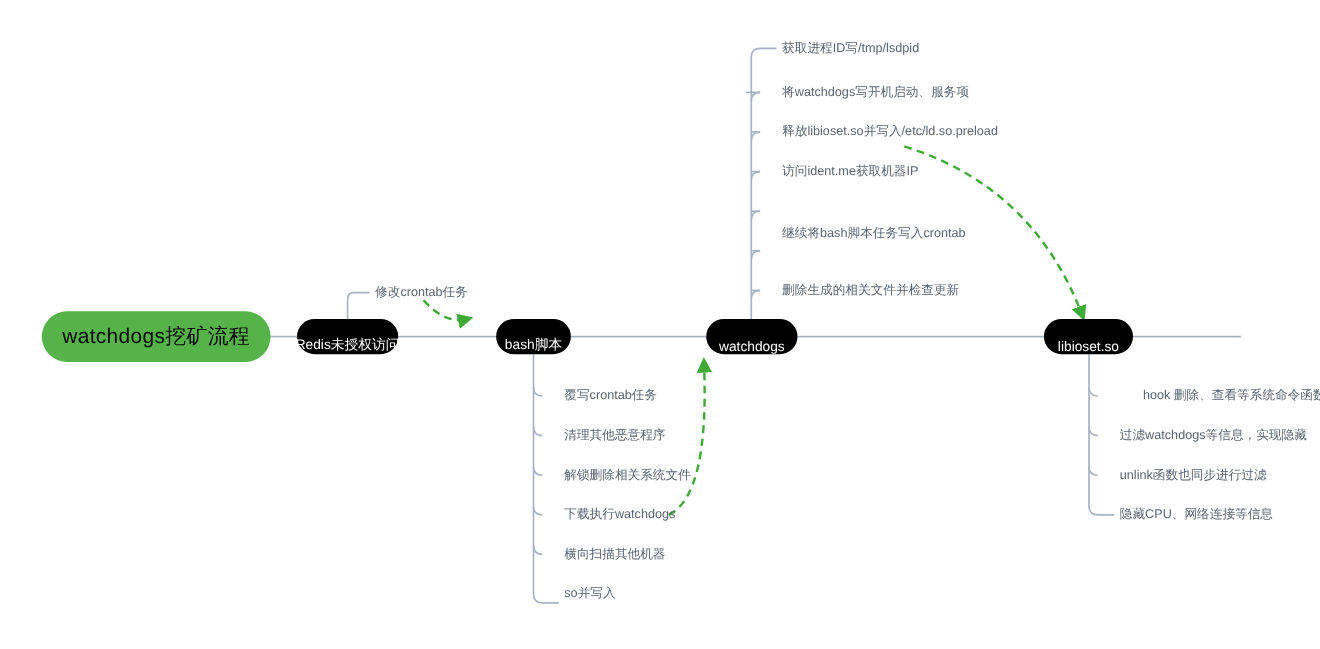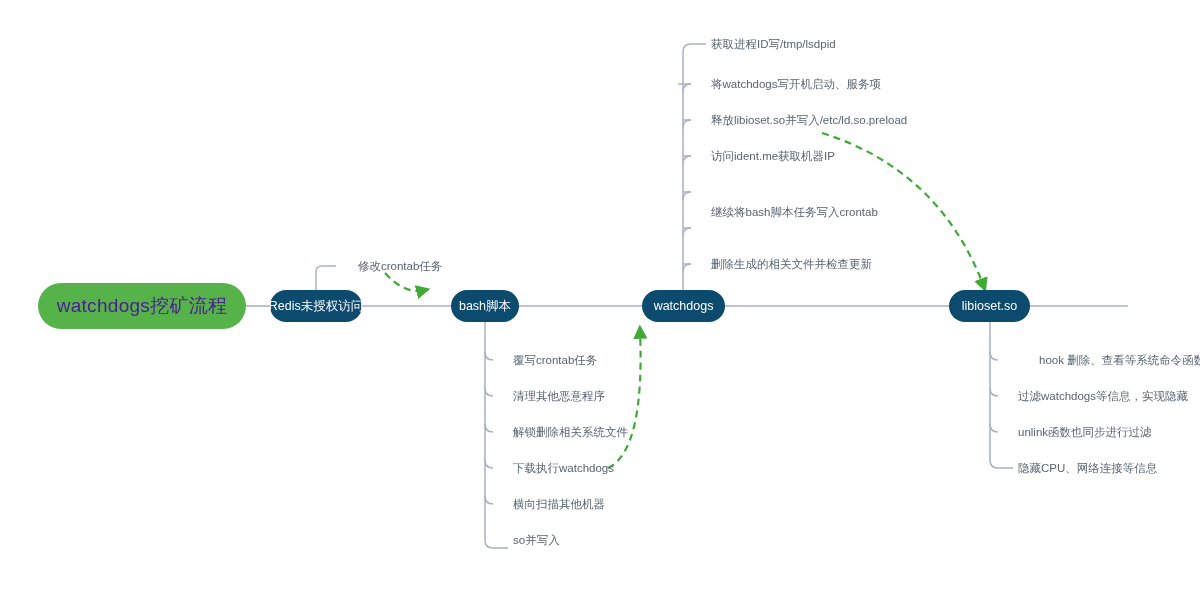--- a/index.html
+++ b/index.html
@@ -37,55 +37,54 @@
     height: 46px;
     background: #56bráz;
     background: #56b34a;
     border-radius: 23px;
     display: flex;
     align-items: center;
     justify-content: center;
     box-sizing: border-box;
   }
   .root-node .root-label {
-    color: #4c1d95;
+    color: #000000;
     font-size: 19px;
     letter-spacing: 0.3px;
     white-space: nowrap;
   }
 
   
   .stage-node {
     position: absolute;
     height: 32px;
-    background: #0c4a6e;
+    background: #000000;
     border-radius: 16px;
     display: flex;
-    align-items: center;
+    align-items: flex-end;
     justify-content: center;
     box-sizing: border-box;
     padding: 0 14px;
   }
   .stage-node .stage-label {
     color: #ffffff;
     font-size: 12.5px;
     white-space: nowrap;
   }
 
   
   .leaf {
     position: absolute;
     font-size: 11.5px;
     color: #5a6472;
     white-space: nowrap;
     line-height: 14px;
   }
   .leaf-redis {
     color: #5a6472;
-    margin-left: 17px;
   }
 </style>
 </head>
 <body>
 
 <div id="canvas">
 
   <svg id="wires" viewBox="0 0 1200 590" xmlns="http://www.w3.org/2000/svg">
     <defs>
       <marker id="greenArrow" markerWidth="7" markerHeight="7" refX="4" refY="3.2" orient="auto">

